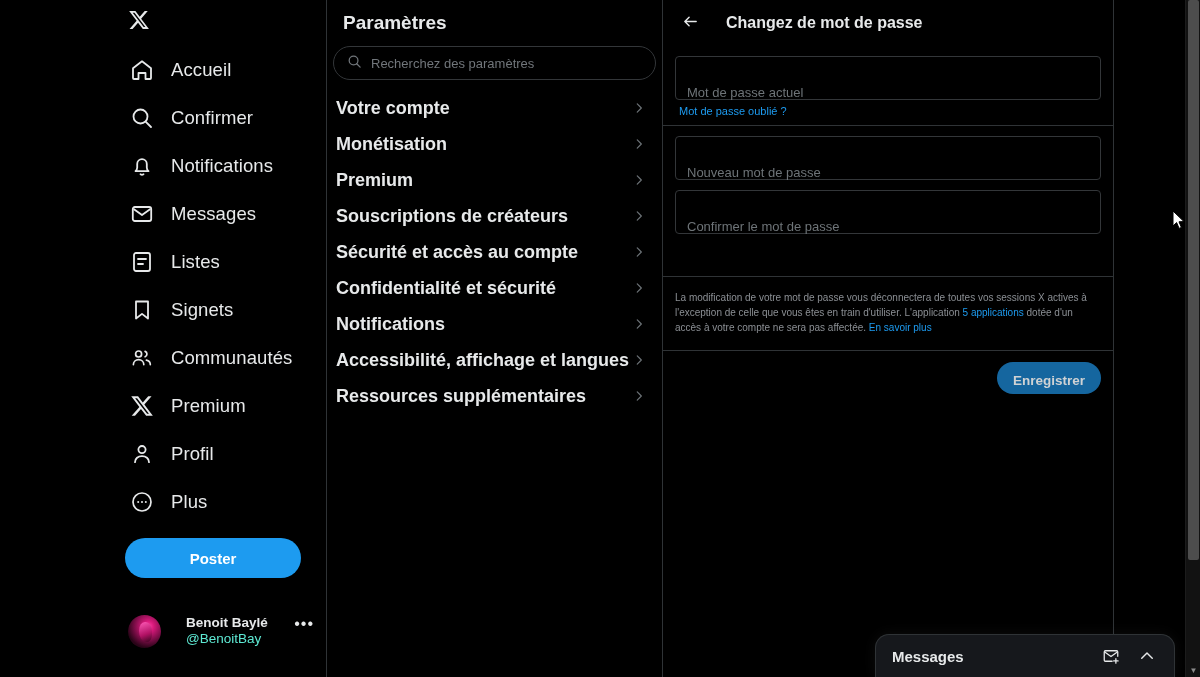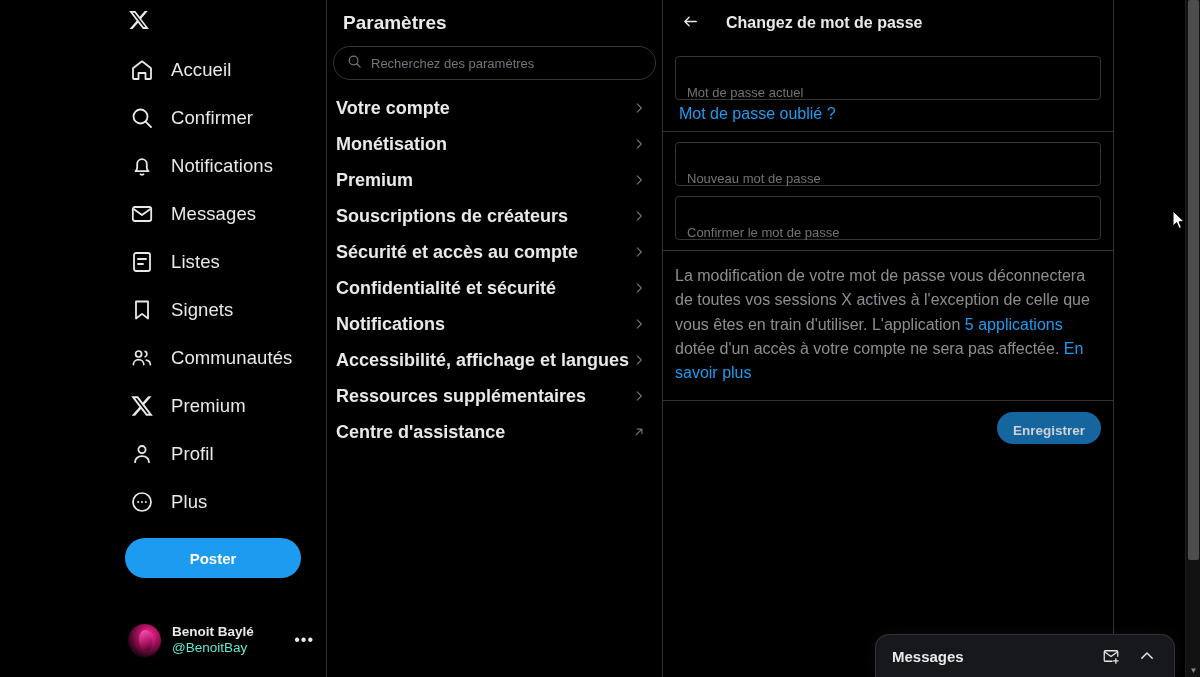--- a/index.html
+++ b/index.html
@@ -31,21 +31,21 @@
   .post-btn {
     margin-top: 14px; margin-left: 1px;
     width: 176px; height: 40px; border-radius:999px;
     background: var(--accent, #1d9bf0);
     color:#fff; font-size:15px; font-weight:bold;
     display:flex; align-items:center; justify-content:center;
     border:none; cursor:pointer; font-family:inherit;
   }
   .account-row {
     position:absolute; left:128px; bottom:12px; width:190px; height:50px;
-    display:flex; align-items:center; gap:11px; border-radius:999px; cursor:pointer;
+    display:flex; gap:25px; border-radius:999px; cursor:pointer;
   }
   .avatar {
     width:33px; height:33px; border-radius:50%; flex:none;
     background:
       radial-gradient(circle at 62% 34%, #ff3ea5 0%, #d6197a 18%, #7e0d49 46%, #2a0418 72%),
       radial-gradient(circle at 30% 70%, #c2186d 0%, #490a2b 40%, #120109 80%);
     overflow:hidden; position:relative;
   }
   .avatar:after{
     content:""; position:absolute; left:34%; top:20%; width:40%; height:62%;
@@ -103,28 +103,28 @@
   .pw-field {
     height:44px; border:1px solid #333639; border-radius:4px; background:#000;
     display:flex; align-items:center; padding:0 11px;
   }
   .pw-field input {
     background:transparent; border:none; outline:none; color:#e7e9ea;
     font-size:13px; font-family:inherit; width:100%;margin-top:28px;
   }
   .pw-field input::placeholder { color:#6e7478; }
   .forgot {
-    display:inline-block; color:var(--accent,#1d9bf0); font-size:16px;
+    display:inline-block; color:var(--accent,#1d9bf0); font-size:11px;
     margin:5px 0 8px 4px; text-decoration:none; cursor:pointer;
   }
   .spacer-10 { height:10px; }
   .notice {
     border-top:1px solid #2f3336;
     padding: 13px 12px 14px 12px;
-    color:#8b8f94; font-size:16px; line-height:1.52;
+    color:#8b8f94; font-size:10px; line-height:1.52;margin-top:32px;
   }
   .notice a { color:var(--accent,#1d9bf0); text-decoration:none; cursor:pointer; }
   .save-bar {
     border-top:1px solid #2f3336;
     padding: 11px 12px; display:flex; justify-content:flex-end;
   }
   .save-btn {
     min-width:88px; height:32px; padding: 11px 16px; border-radius:999px;
     background: var(--accent-dim, #15669f); color:#cfd2d4;
     font-size:13.5px; font-weight:bold; border:none; font-family:inherit; cursor:pointer;
@@ -368,28 +368,20 @@
             <svg viewBox="0 0 24 24" fill="none" stroke="#6e7479" stroke-width="2" stroke-linecap="round" stroke-linejoin="round">
               <path d="m9 5 7 7-7 7"></path>
             </svg>
           </span>
       </div>
       <div class="settings-row">
         <span class="lbl">Ressources supplémentaires</span>
         <span class="chev">
             <svg viewBox="0 0 24 24" fill="none" stroke="#6e7479" stroke-width="2" stroke-linecap="round" stroke-linejoin="round">
               <path d="m9 5 7 7-7 7"></path>
-            </svg>
-          </span>
-      </div>
-      <div class="settings-row">
-        <span class="lbl">Centre d'assistance</span>
-        <span class="chev">
-            <svg viewBox="0 0 24 24" fill="none" stroke="#6e7479" stroke-width="2" stroke-linecap="round" stroke-linejoin="round">
-              <path d="M7 17 17 7M9 7h8v8"></path>
             </svg>
           </span>
       </div>
     </div>
   </section>
 
   <div class="vdiv" style="left:662px"></div>
 
   <section id="detail-col">
     <div class="detail-header">

